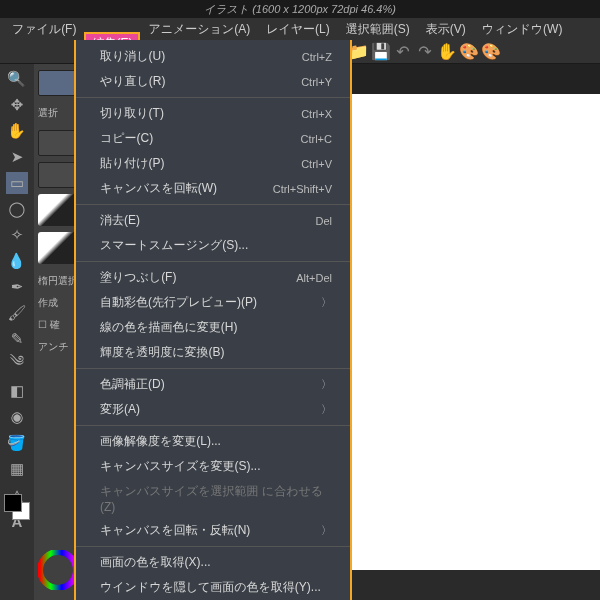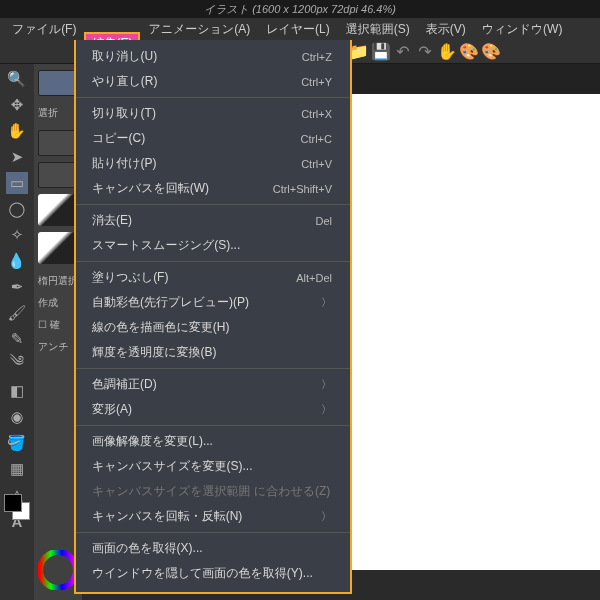--- a/index.html
+++ b/index.html
@@ -31,21 +31,21 @@
 
 .timeline { position: absolute; bottom: 0; left: 82px; right: 0; height: 30px; background: #2a2a2a; color: #aaa; font-size: 10px; display: flex; align-items: center; gap: 12px; padding: 0 90px; }
 
 .color-swatches { position: absolute; left: 4px; bottom: 8px; }
 .color-swatches .fg { width: 18px; height: 18px; background: #000; border: 1px solid #888; position: absolute; }
 .color-swatches .bg { width: 18px; height: 18px; background: #fff; border: 1px solid #888; position: absolute; top: 8px; left: 8px; }
 .color-swatches.top { bottom: auto; top: 430px; }
 
 
 .dropdown { position: absolute; left: 74px; top: 40px; width: 278px; background: #3a3f47; border: 2px solid #f5a623; border-top: none; padding: 4px 0 6px; z-index: 100; }
-.dropdown .ditem { display: flex; justify-content: space-between; align-items: center; padding: 4px 18px 4px 16px; color: #d8d8d8; font-size: 12px; cursor: pointer; min-height: 22px; }
+.dropdown .ditem { display: flex; justify-content: space-between; align-items: center; padding: 4px 18px 4px 16px; color: #d8d8d8; font-size: 12px; cursor: pointer; min-height: 22px; margin-left: 8px; }
 .dropdown .ditem.disabled { color: #777; }
 .dropdown .sep { height: 1px; background: #555; margin: 3px 0; padding: 0; }
 .dropdown .arrow { color: #aaa; font-size: 11px; }
 .dropdown .shortcut { color: #bbb; font-size: 11px; }
 
 svg { width: 100%; height: 100%; }
 </style>
 </head>
 <body>
 

